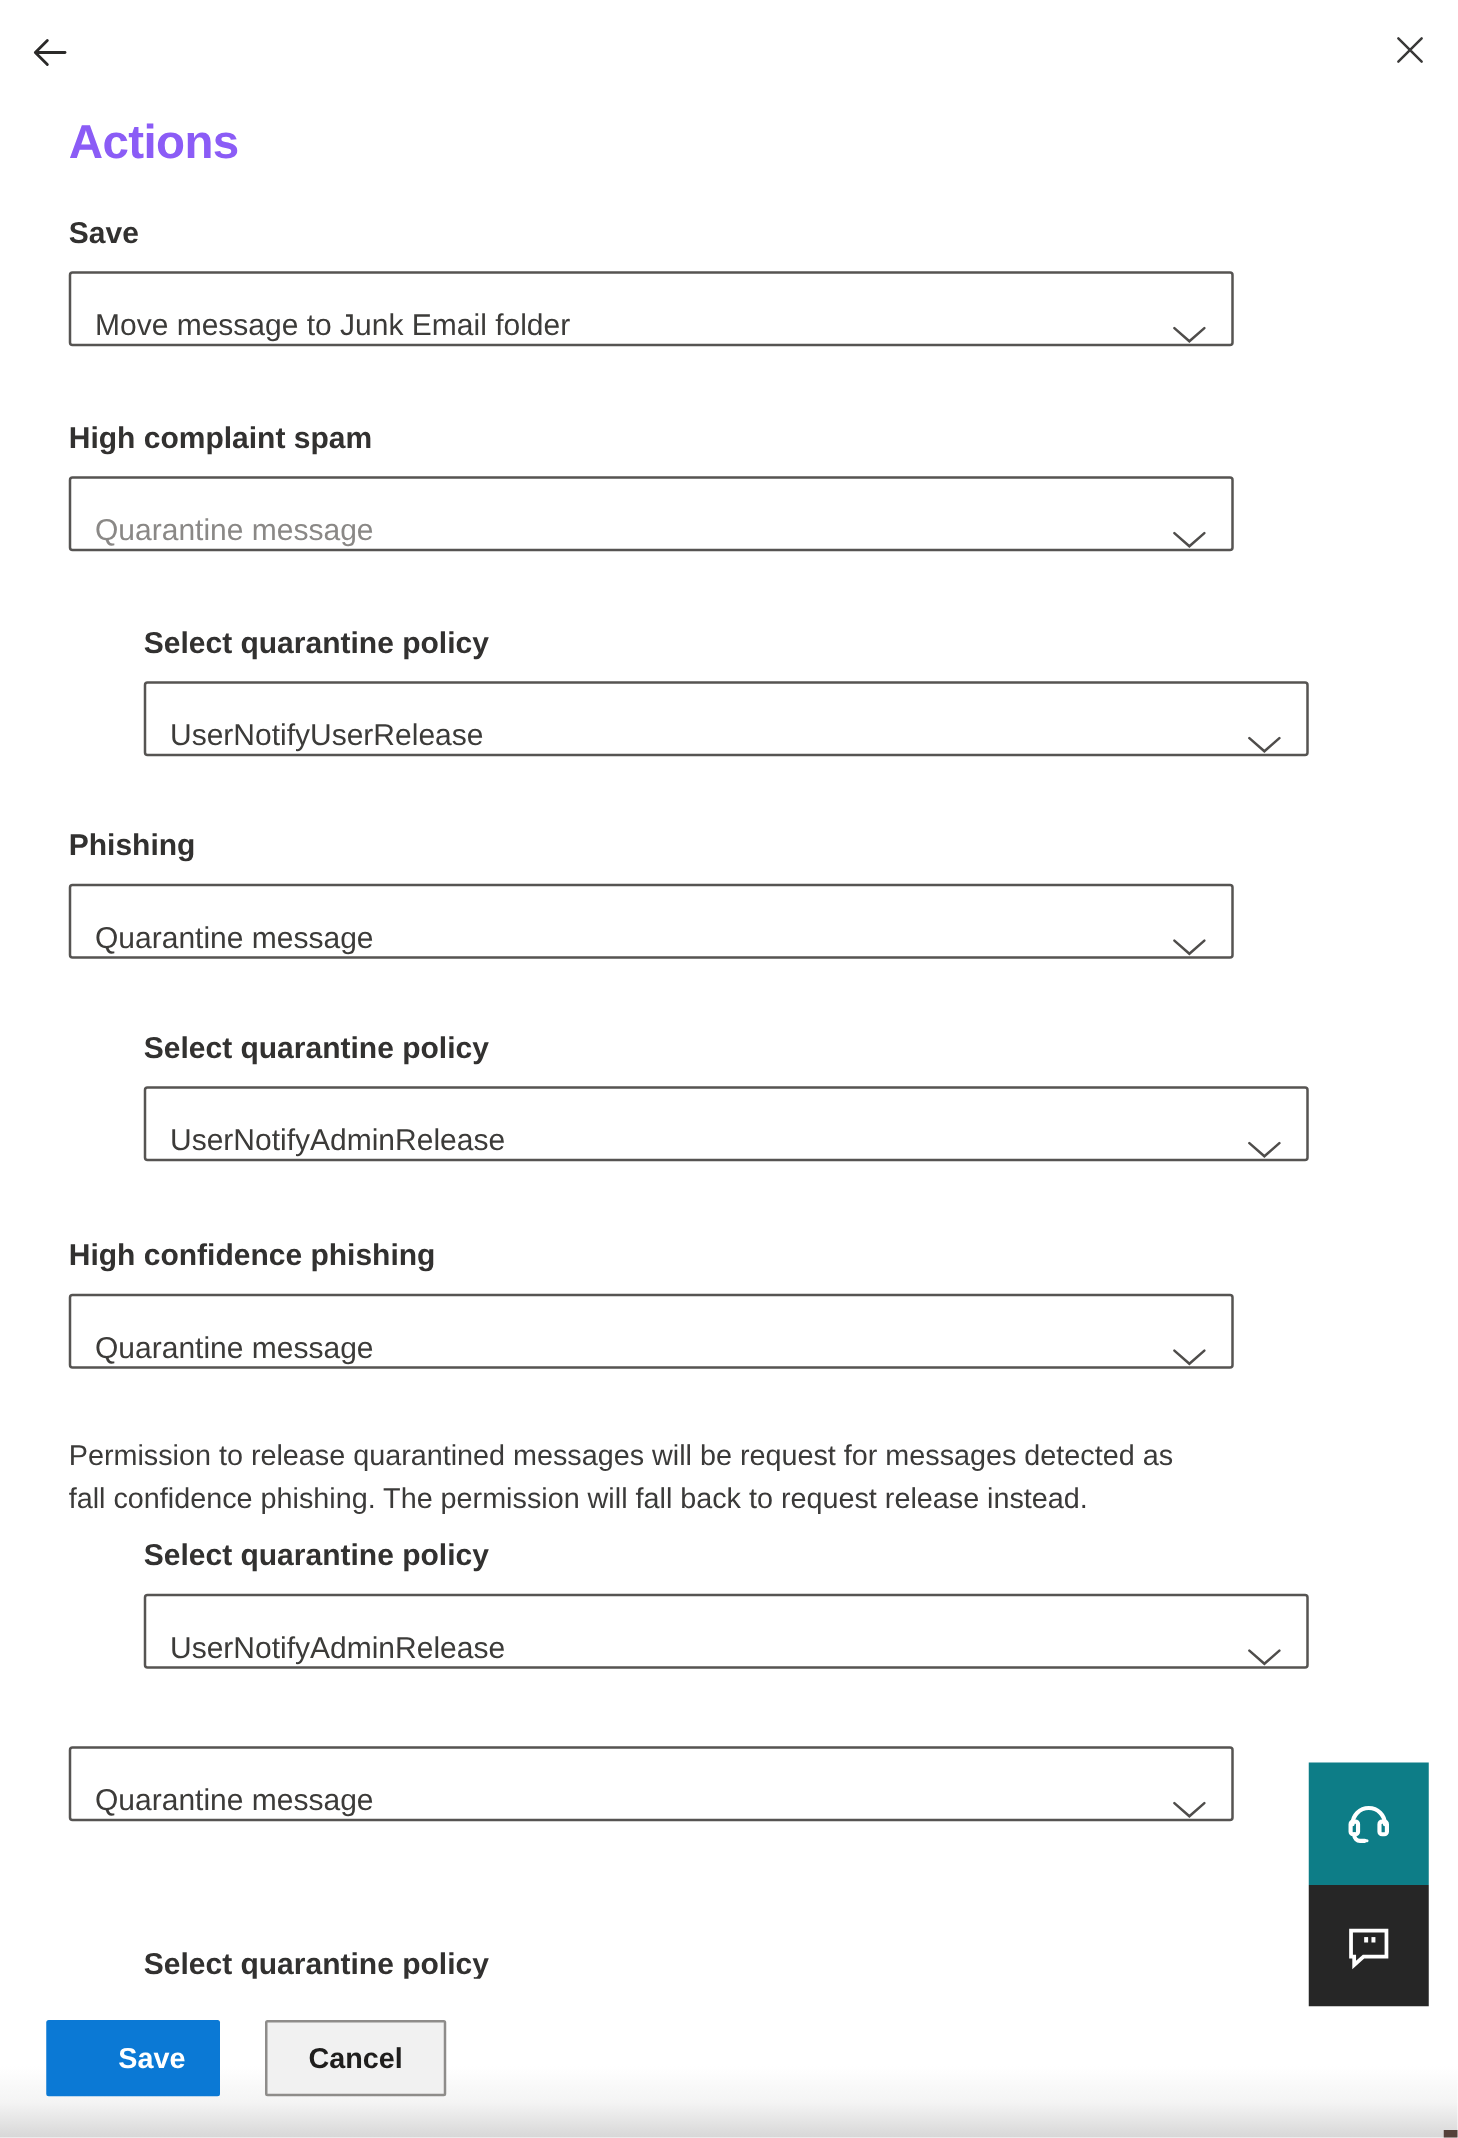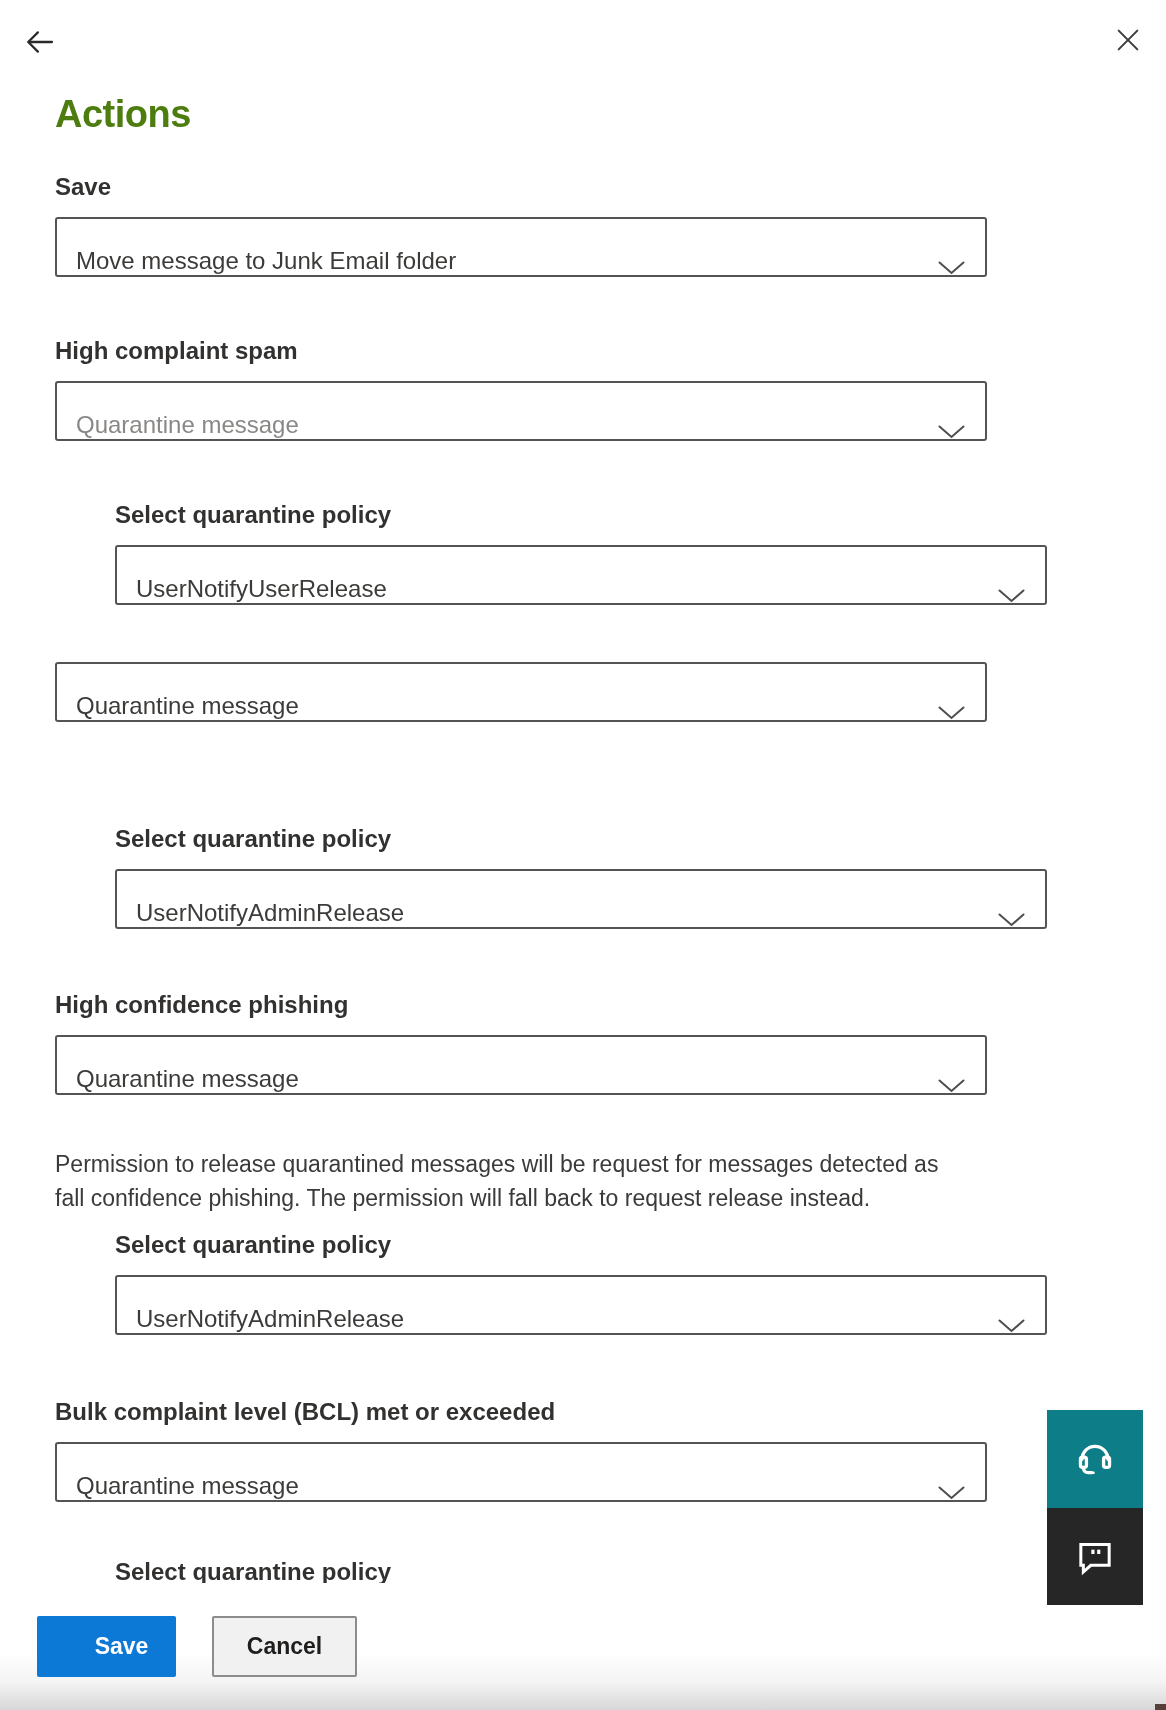--- a/index.html
+++ b/index.html
@@ -5,21 +5,21 @@
   html,body{margin:0;padding:0;background:#ffffff;}
   body{width:1166px;height:1710px;position:relative;overflow:hidden;
        font-family:"Liberation Sans", sans-serif;color:#323130;}
 
   
   .icon-btn{position:absolute;background:none;border:none;padding:0;cursor:pointer;line-height:0;}
   #backBtn{left:24px;top:26px;}
   #closeBtn{left:1114px;top:26px;}
 
   
-  .page-title{position:absolute;left:55px;top:93px;font-size:38px;font-weight:700;color:#4d7c0f;letter-spacing:-0.5px;}
+  .page-title{position:absolute;left:55px;top:93px;font-size:38px;font-weight:700;color:#8b5cf6;letter-spacing:-0.5px;}
 
   
   .field{position:absolute;left:55px;}
   .field.indent{left:115px;}
   .flabel{font-size:24px;font-weight:600;line-height:30px;color:#323130;margin-bottom:15px;white-space:nowrap;}
   .dd{width:932px;height:60px;box-sizing:border-box;border:2px solid #565452;border-radius:3px;
       background:#ffffff;display:flex;align-items:flex-end;padding:0 20px 0 19px;cursor:pointer;}
   .ddval{font-size:24px;color:#3c3b39;white-space:nowrap;}
   .muted .ddval{color:#8a8886;}
   .chev{margin-left:auto;flex:0 0 auto;}
@@ -88,20 +88,21 @@
   <div class="flabel">Select quarantine policy</div>
   <div class="dd">
     <span class="ddval">UserNotifyUserRelease</span>
     <svg class="chev" width="27" height="14" viewBox="0 0 27 14" fill="none" stroke="#4f4d4b" stroke-width="2" stroke-linecap="round">
         <path d="M1.5 1.5 13.5 12 25.5 1.5"></path>
       </svg>
   </div>
 </div>
 
 <div class="field" id="f3">
+  <div class="flabel">Phishing</div>
   <div class="dd">
     <span class="ddval">Quarantine message</span>
     <svg class="chev" width="27" height="14" viewBox="0 0 27 14" fill="none" stroke="#4f4d4b" stroke-width="2" stroke-linecap="round">
         <path d="M1.5 1.5 13.5 12 25.5 1.5"></path>
       </svg>
   </div>
 </div>
 
 <div class="field indent" id="f4">
   <div class="flabel">Select quarantine policy</div>
@@ -132,21 +133,20 @@
   <div class="flabel">Select quarantine policy</div>
   <div class="dd">
     <span class="ddval">UserNotifyAdminRelease</span>
     <svg class="chev" width="27" height="14" viewBox="0 0 27 14" fill="none" stroke="#4f4d4b" stroke-width="2" stroke-linecap="round">
         <path d="M1.5 1.5 13.5 12 25.5 1.5"></path>
       </svg>
   </div>
 </div>
 
 <div class="field" id="f7">
-  <div class="flabel">Bulk complaint level (BCL) met or exceeded</div>
   <div class="dd">
     <span class="ddval">Quarantine message</span>
     <svg class="chev" width="27" height="14" viewBox="0 0 27 14" fill="none" stroke="#4f4d4b" stroke-width="2" stroke-linecap="round">
         <path d="M1.5 1.5 13.5 12 25.5 1.5"></path>
       </svg>
   </div>
 </div>
 
 <div class="field indent" id="f8">
   <div class="flabel">Select quarantine policy</div>

